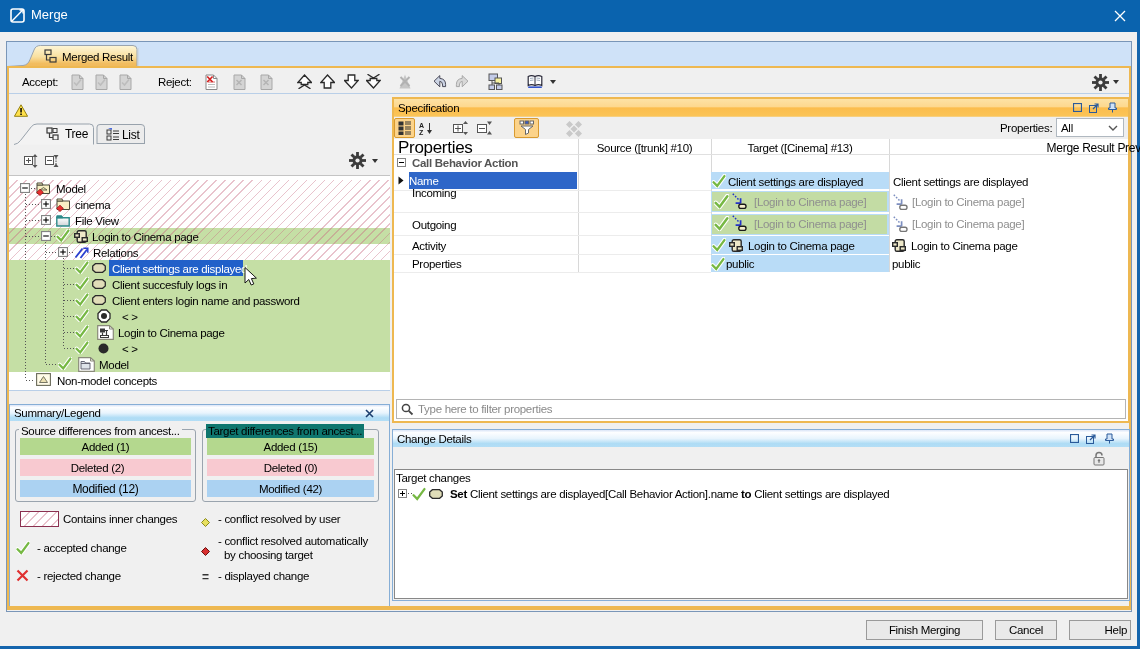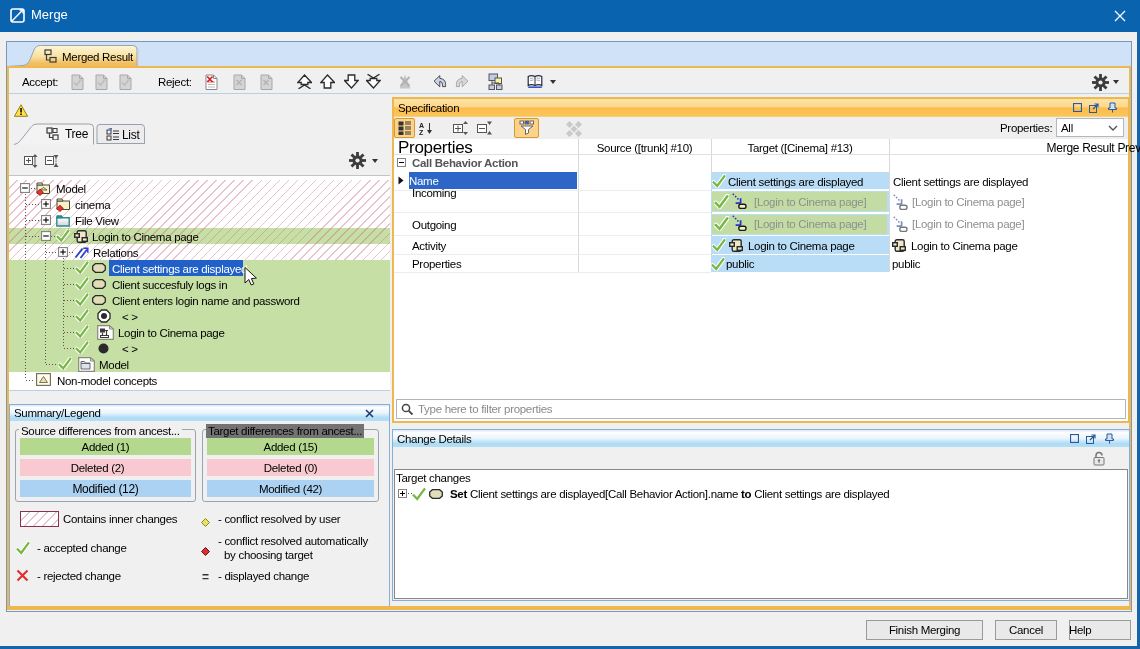--- a/index.html
+++ b/index.html
@@ -358,21 +358,21 @@
 <div class="ab" style="left:9px;top:390px;width:381px;height:1px;background:#b9cfe8"></div>
 <div class="ab" style="left:9px;top:404px;width:381px;height:203px;border:1px solid #86aed6;background:#f0f0f0"></div>
 <div class="ab" style="left:10px;top:405px;width:379px;height:16px;background:linear-gradient(#dbe5f7 0%,#fdfeff 15%,#e8f4fd 50%,#aedcf5 80%,#b3def6 100%)"></div>
 <div class="tx" style="left:14px;top:406px;font-size:11.5px">Summary/Legend</div>
 <svg class="ab" style="left:365px;top:409px;" width="9" height="9" viewBox="0 0 9 9">
       <path d="M1 1 L8 8 M8 1 L1 8" stroke="#1b3e6e" stroke-width="1.6"></path>
     </svg>
 <div class="ab" style="left:15px;top:429px;width:181px;height:73px;border:1px solid #9aa4ae;border-radius:3px"></div>
 <div class="tx" style="left:19px;top:424px;font-size:11.5px;background:#f0f0f0;padding:0 2px">Source differences from ancest...</div>
 <div class="ab" style="left:202px;top:429px;width:177px;height:73px;border:1px solid #9aa4ae;border-radius:3px"></div>
-<div class="tx" style="left:206px;top:424px;font-size:11.5px;background:#737373;padding:0 2px">Target differences from ancest...</div>
+<div class="tx" style="left:206px;top:424px;font-size:11.5px;background:#0f766e;padding:0 2px">Target differences from ancest...</div>
 <div class="ab" style="left:20px;top:438px;width:171px;height:17px;background:#b4d88e"></div>
 <div class="tx" style="left:20px;top:440px;width:171px;text-align:center;font-size:11.5px">Added (1)</div>
 <div class="ab" style="left:20px;top:459px;width:171px;height:17px;background:#f8c9d0"></div>
 <div class="tx" style="left:20px;top:461px;width:155px;text-align:center;font-size:11.5px">Deleted (2)</div>
 <div class="ab" style="left:20px;top:480px;width:171px;height:17px;background:#abd2f2"></div>
 <div class="tx" style="left:20px;top:482px;width:171px;text-align:center;font-size:12px">Modified (12)</div>
 <div class="ab" style="left:207px;top:438px;width:167px;height:17px;background:#b4d88e"></div>
 <div class="tx" style="left:207px;top:440px;width:167px;text-align:center;font-size:11.5px">Added (15)</div>
 <div class="ab" style="left:207px;top:459px;width:167px;height:17px;background:#f8c9d0"></div>
 <div class="tx" style="left:207px;top:461px;width:167px;text-align:center;font-size:11.5px">Deleted (0)</div>
@@ -598,13 +598,13 @@
 <svg class="ab" style="left:429px;top:489px;" width="16" height="11" viewBox="0 0 16 11">
       <path d="M3.4 0.7 L10.6 0.7 L13.3 3 L13.3 7 L10.6 9.3 L3.4 9.3 L0.7 7 L0.7 3 Z" fill="#e0ddb8" stroke="#2a2a2a" stroke-width="1.3"></path>
     </svg>
 <div class="tx" style="left:450px;top:487px;font-size:11.5px"><b>Set</b> Client settings are displayed[Call Behavior Action].name <b>to</b> Client settings are displayed</div>
 <div class="ab" style="left:9px;top:606px;width:1120px;height:2px;background:#eeb851"></div>
 <div class="ab" style="left:866px;top:620px;width:117px;height:20px;background:#e9e9e9;border:1px solid #9a9a9a"></div>
 <div class="tx" style="left:866px;top:623px;width:117px;text-align:center;font-size:11.5px">Finish Merging</div>
 <div class="ab" style="left:995px;top:620px;width:62px;height:20px;background:#e9e9e9;border:1px solid #9a9a9a"></div>
 <div class="tx" style="left:995px;top:623px;width:62px;text-align:center;font-size:11.5px">Cancel</div>
 <div class="ab" style="left:1069px;top:620px;width:62px;height:20px;background:#e9e9e9;border:1px solid #9a9a9a"></div>
-<div class="tx" style="left:1069px;top:623px;width:58px;text-align:left;font-size:11.5px">Help</div>
+<div class="tx" style="left:1069px;top:623px;width:58px;text-align:right;font-size:11.5px">Help</div>
 </div>
 </body></html>

